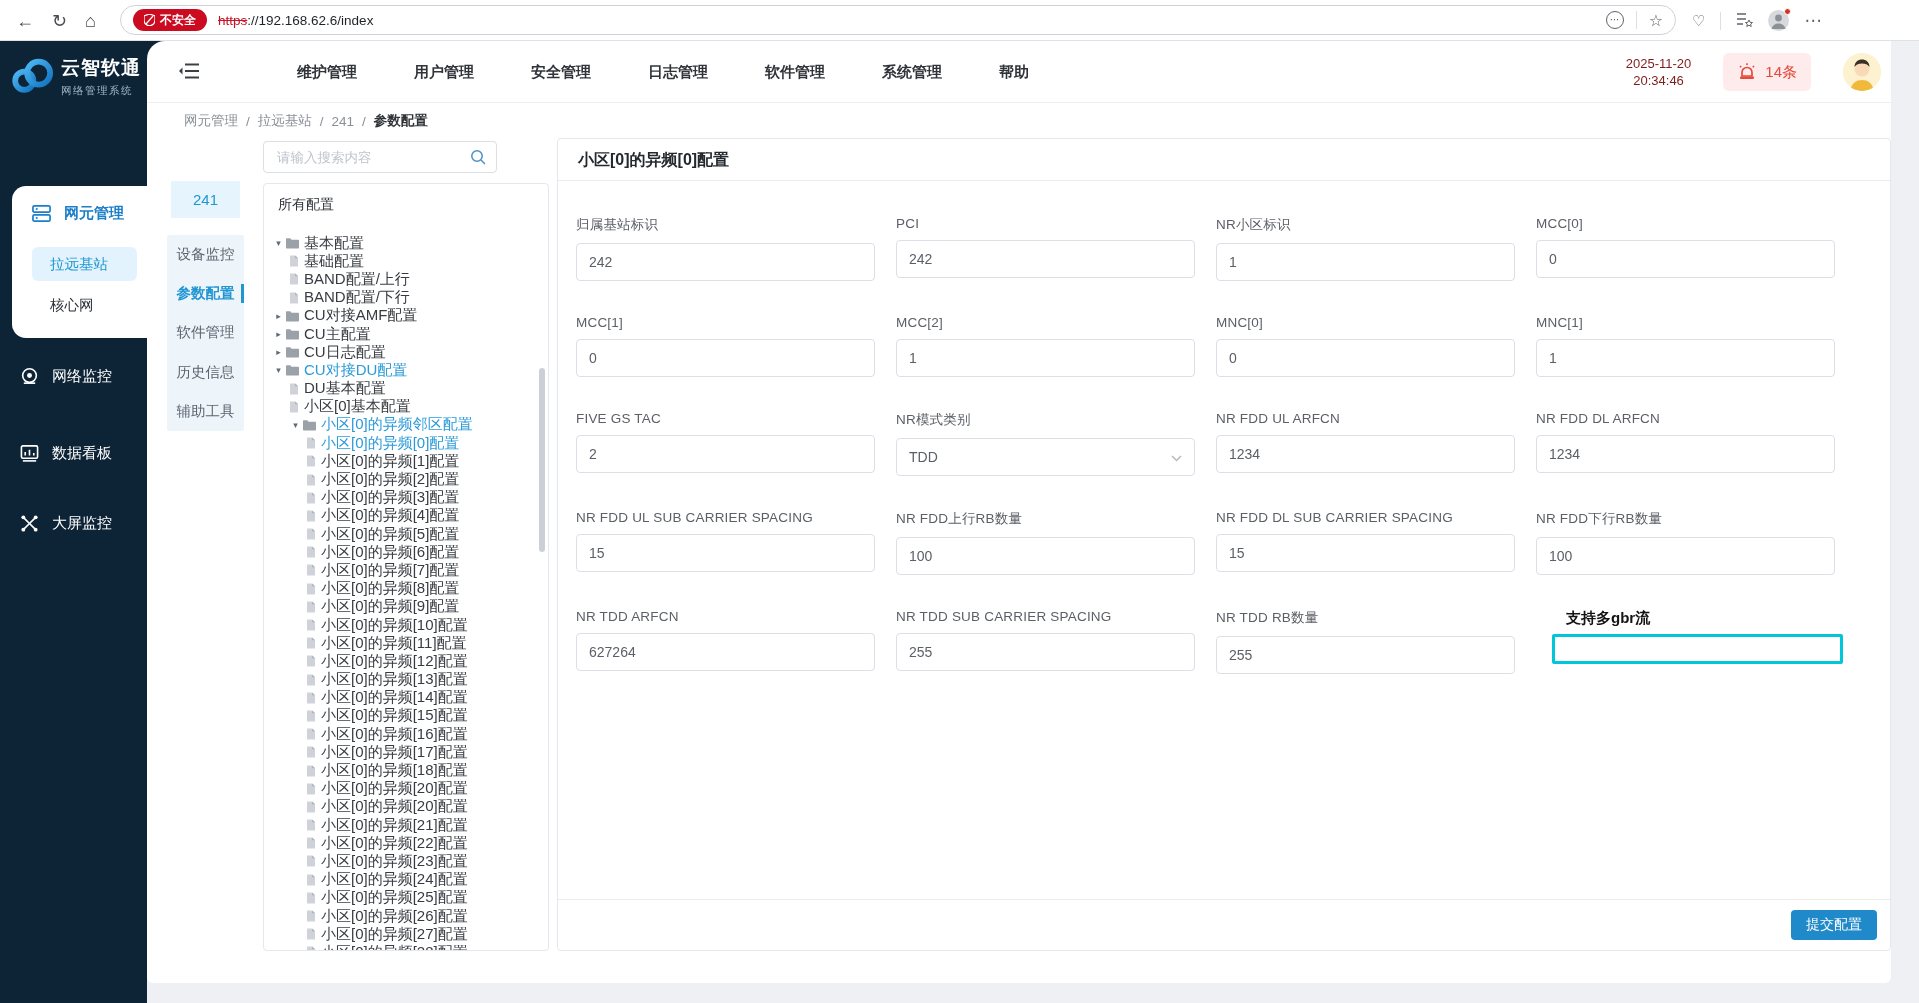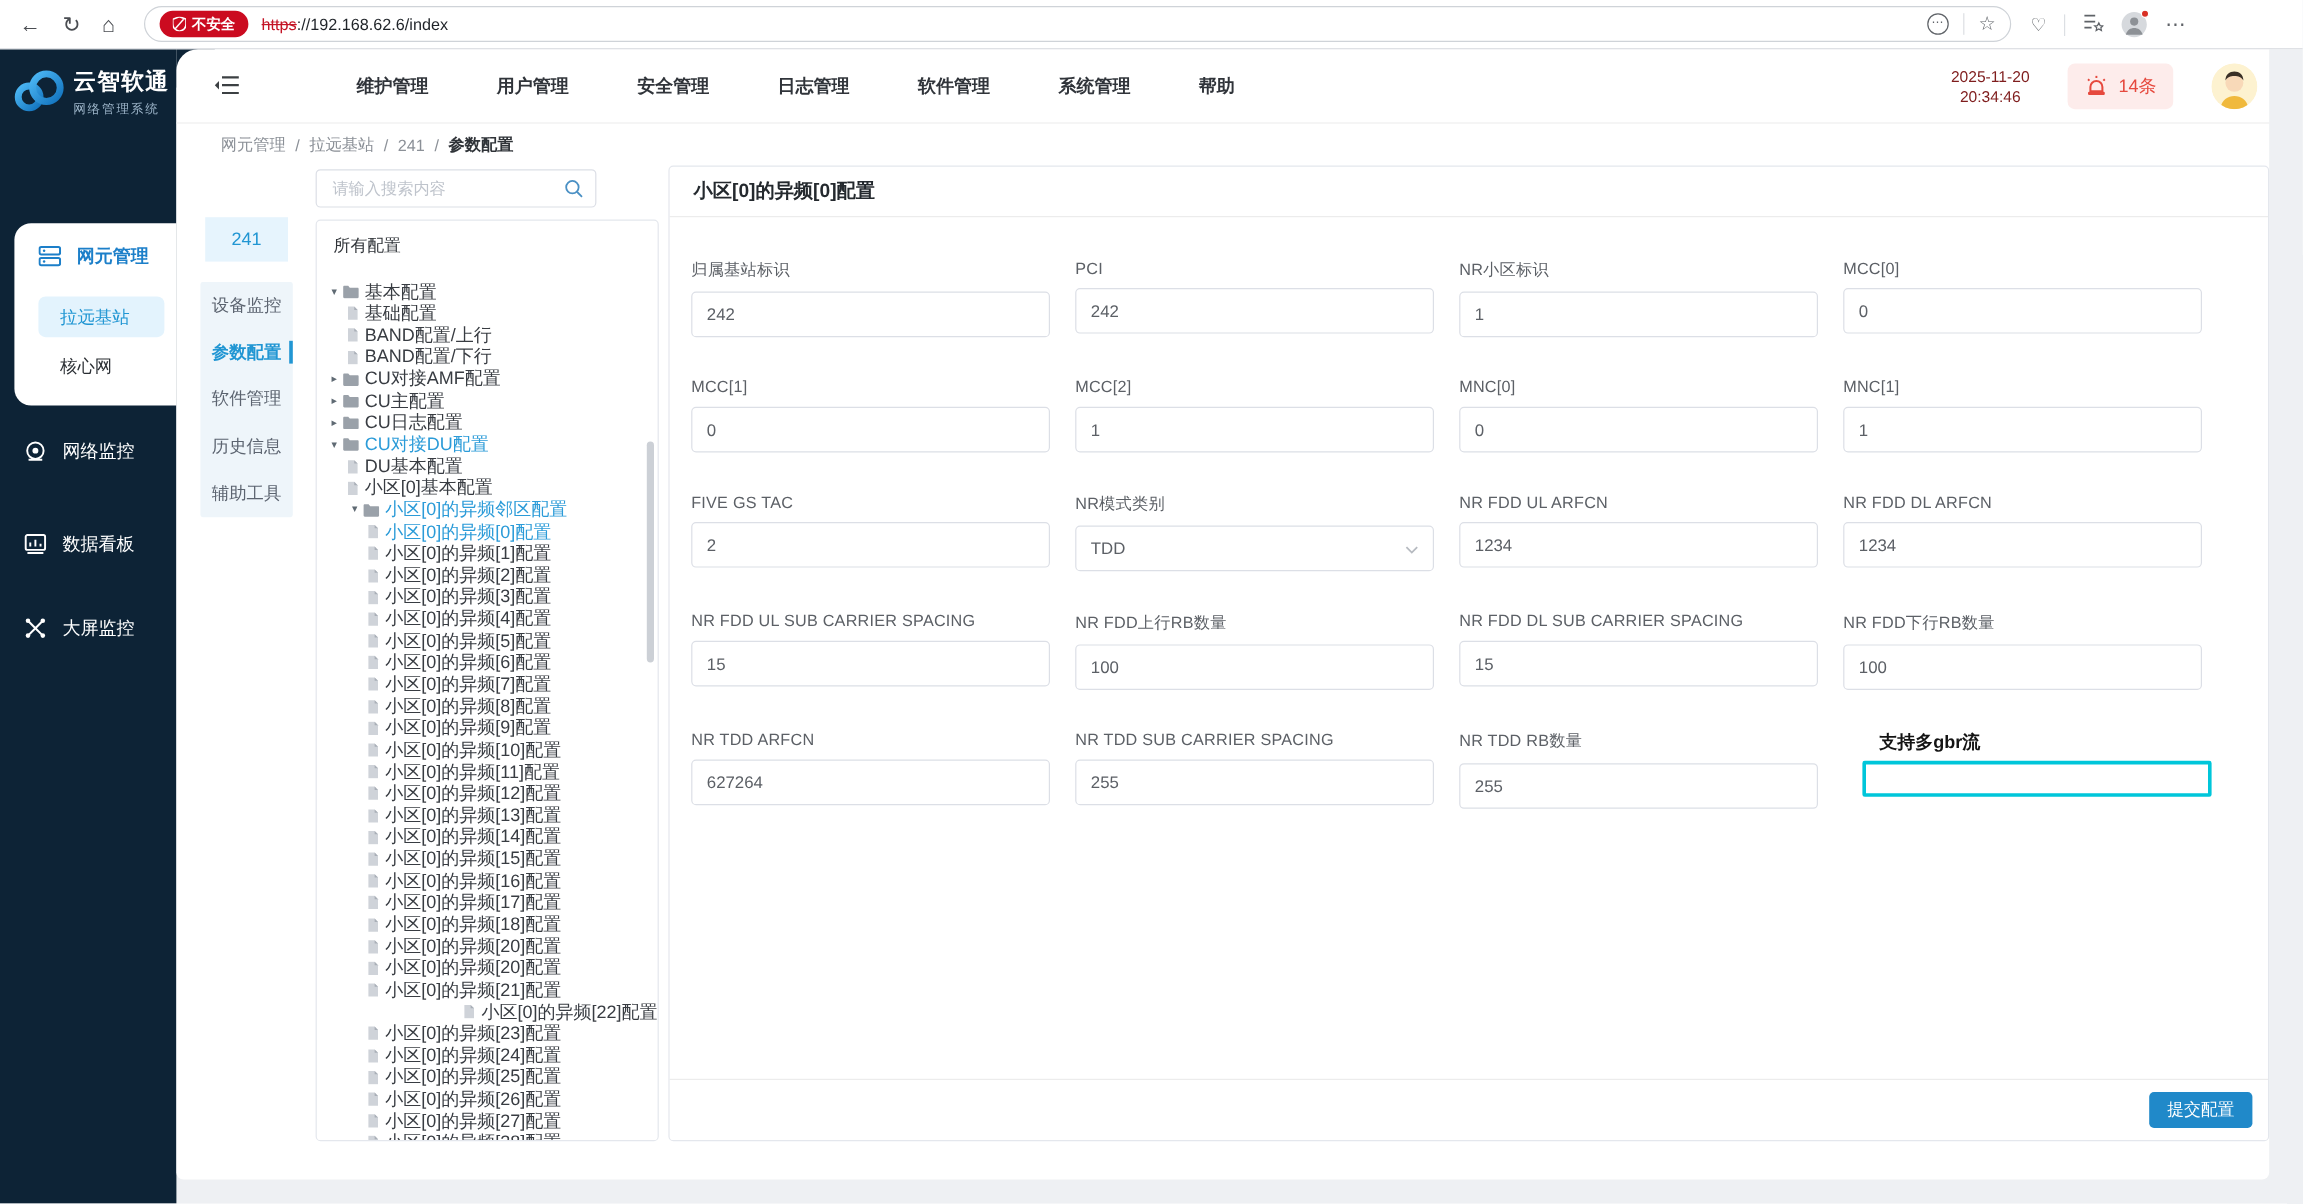--- a/index.html
+++ b/index.html
@@ -567,21 +567,21 @@
         </div>
         <div class="tree-row" style="padding-left: 42px;">
           <span class="tree-ic">
             <svg width="10" height="12" viewBox="0 0 10 12">
               <path d="M1 .5h5.2L9 3.3V11.5H1z" fill="#cfd3d9"></path>
               <path d="M6.2.5L9 3.3H6.2z" fill="#a9afb7"></path>
             </svg>
           </span>
           <span class="tree-label">小区[0]的异频[21]配置</span>
         </div>
-        <div class="tree-row" style="padding-left: 42px; justify-content: flex-end;">
+        <div class="tree-row" style="padding-left: 42px;">
           <span class="tree-ic">
             <svg width="10" height="12" viewBox="0 0 10 12">
               <path d="M1 .5h5.2L9 3.3V11.5H1z" fill="#cfd3d9"></path>
               <path d="M6.2.5L9 3.3H6.2z" fill="#a9afb7"></path>
             </svg>
           </span>
           <span class="tree-label">小区[0]的异频[22]配置</span>
         </div>
         <div class="tree-row" style="padding-left: 42px;">
           <span class="tree-ic">

